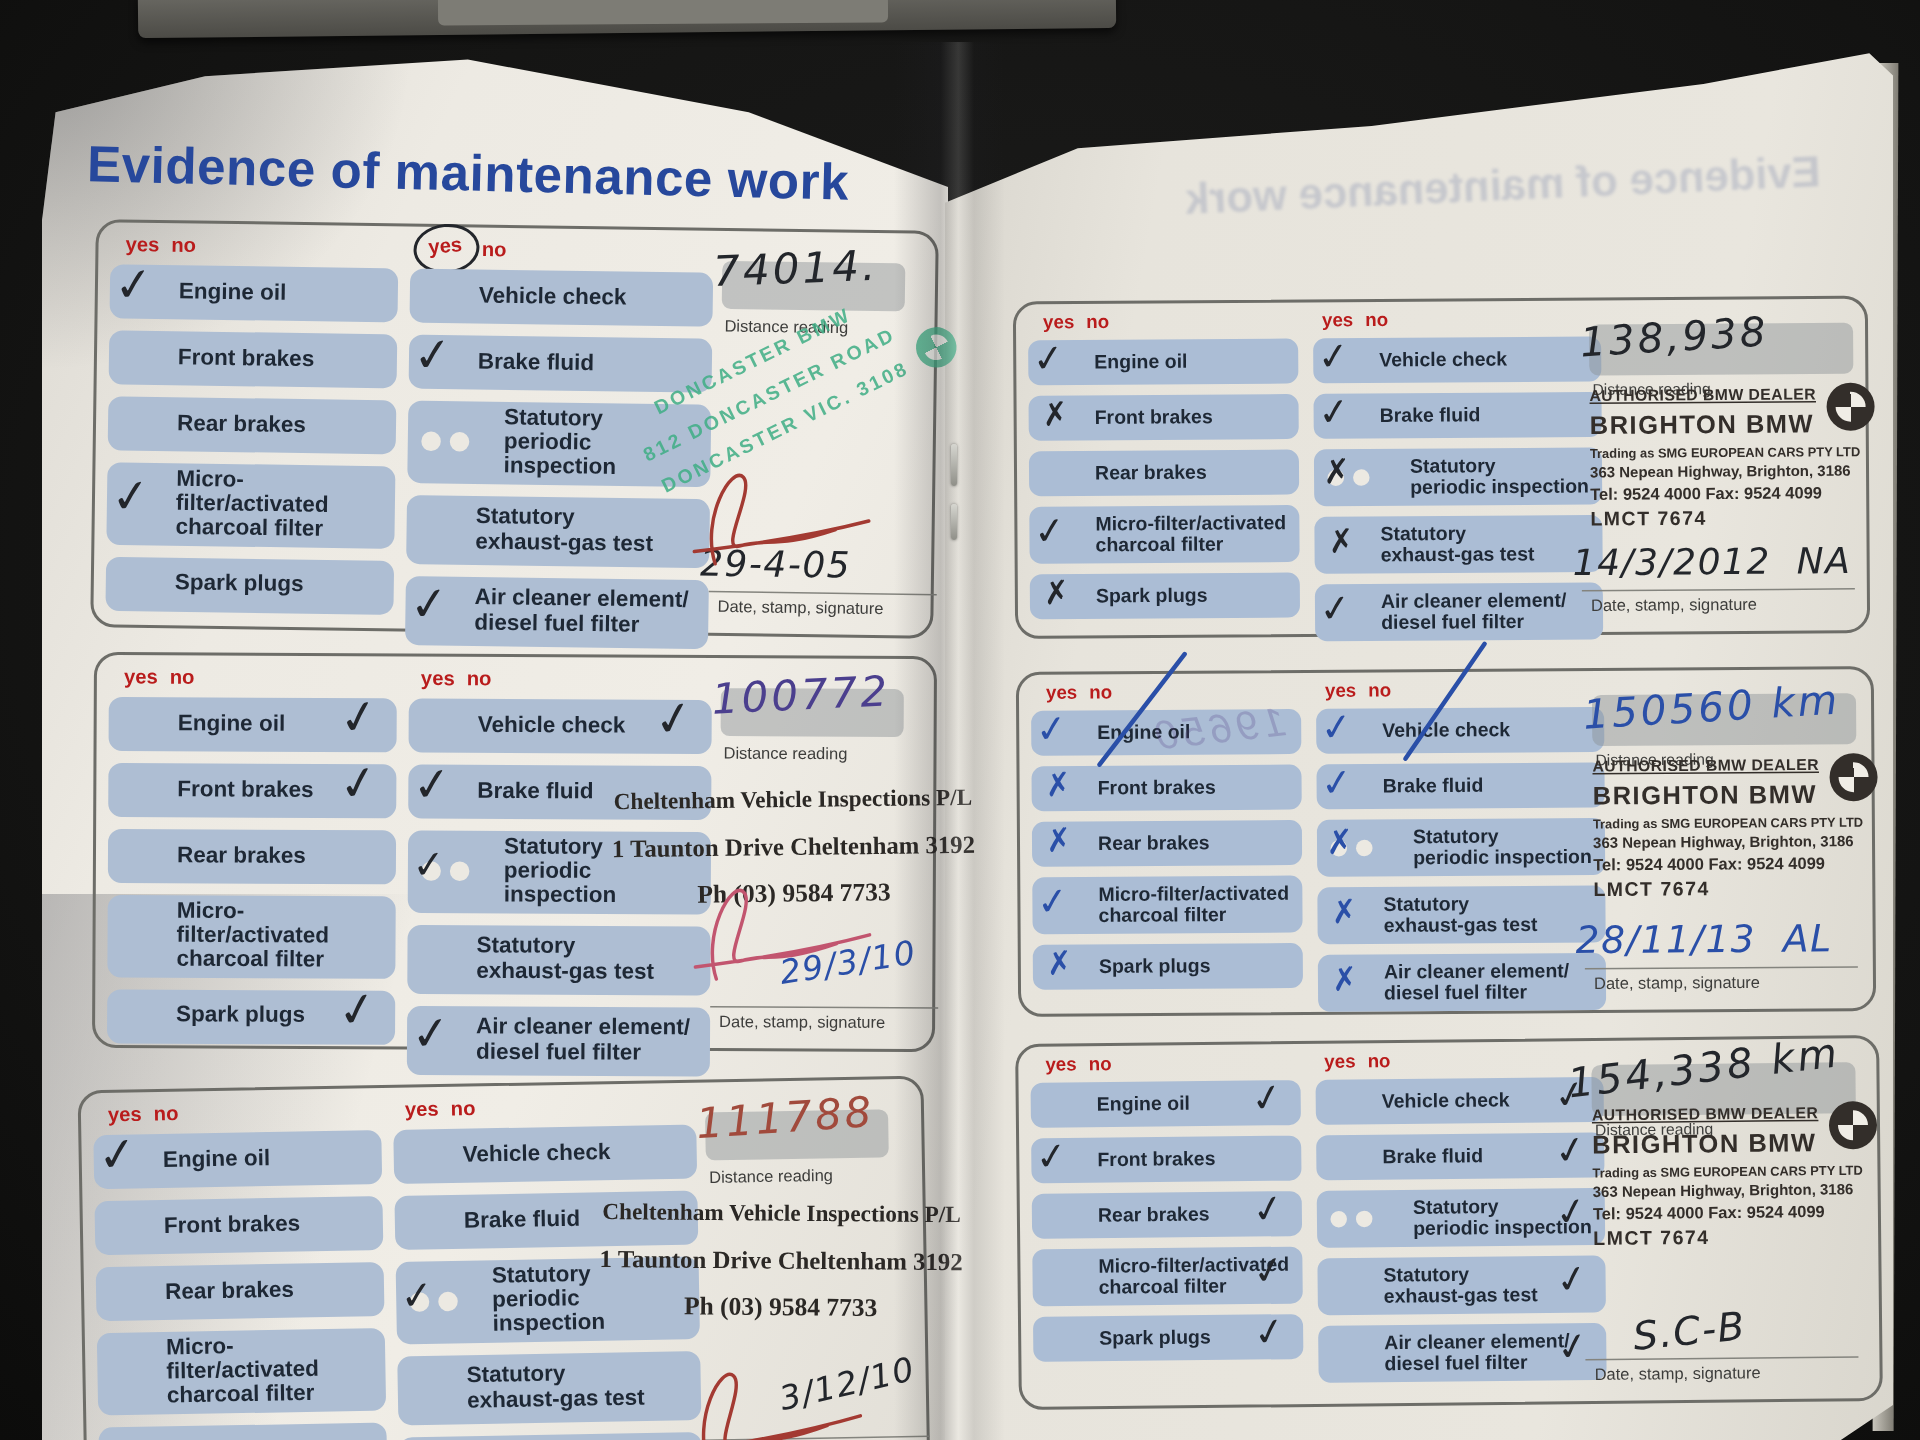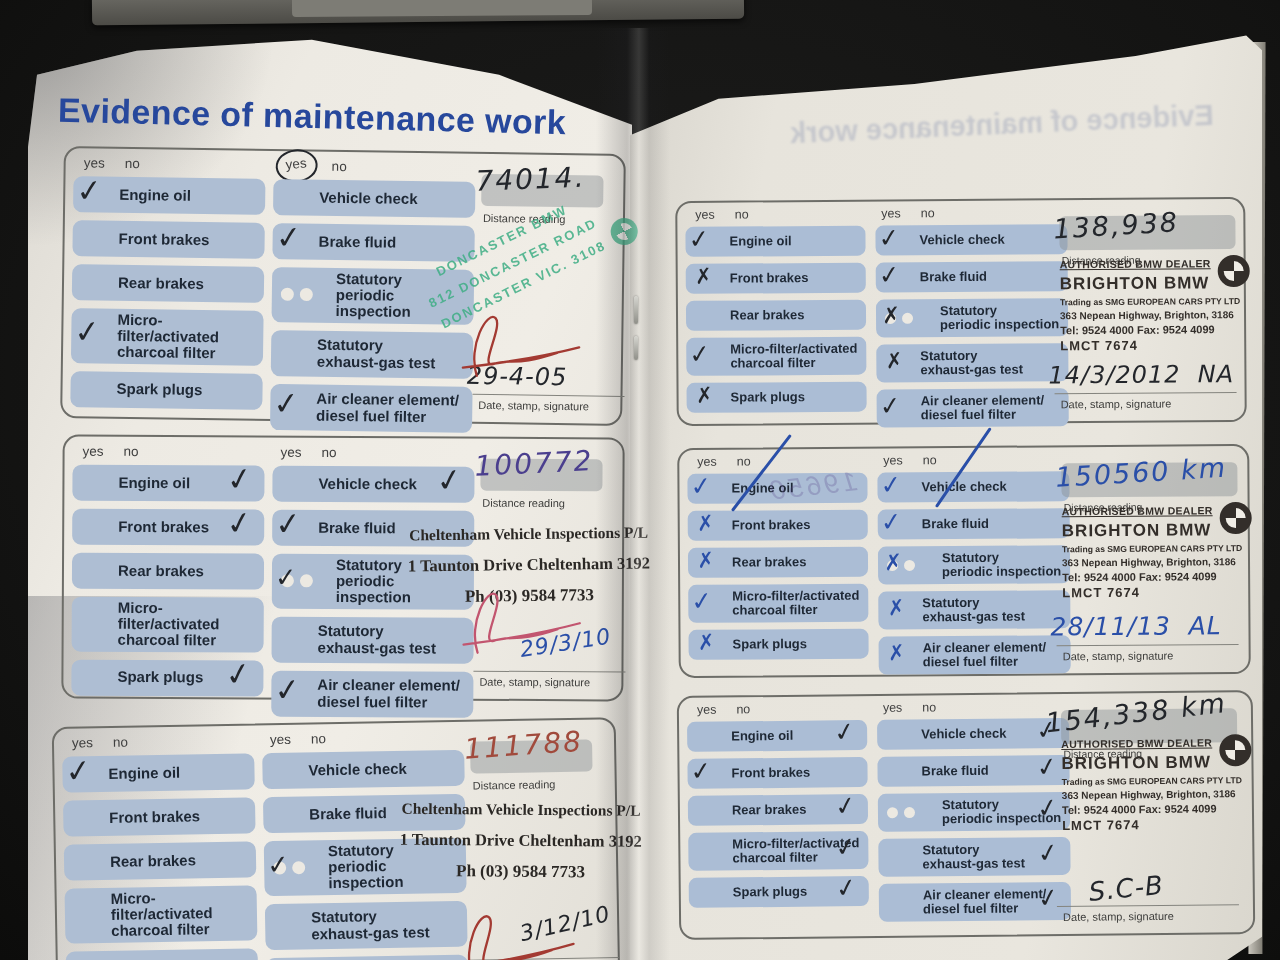--- a/index.html
+++ b/index.html
@@ -32,21 +32,21 @@
   .ghost-title{position:absolute;left:790px;top:108px;font-size:29px;font-weight:bold;color:#43568f;
      opacity:.20;transform:scaleX(-1) rotate(2.5deg);filter:blur(1px);white-space:nowrap;}
   
   .block{position:absolute;border:2px solid #6d6d68;border-radius:16px;z-index:20;}
   #svc1{left:62px;top:150px;width:558px;height:268px;transform:rotate(0.8deg);}
   #svc2{left:62px;top:436px;width:558px;height:260px;transform:rotate(0.3deg);}
   #svc3{left:54px;top:722px;width:560px;height:266px;transform:rotate(-1deg);}
   #svc4{left:676px;top:199px;width:566px;height:221px;transform:rotate(-0.4deg);}
   #svc5{left:678px;top:446px;width:568px;height:226px;transform:rotate(-0.4deg);}
   #svc6{left:678px;top:693px;width:572px;height:240px;transform:rotate(-0.6deg);}
-  .hdr{position:absolute;top:7px;display:flex;gap:20px;font-weight:normal;font-size:13.5px;color:#404040;}
+  .hdr{position:absolute;top:7px;display:flex;gap:8px;font-weight:bold;font-size:13.5px;color:#b91c1c;}
   .hdr-l{left:18px;} .hdr-r{left:216px;}
   .rp .hdr{font-size:12.5px;top:5px;} .rp .hdr-r{left:204px;}
   .circled{display:inline-block;border:2.5px solid #23262b;border-radius:50%;padding:5px 9px 7px 8px;margin:-9px -6px;transform:rotate(-6deg);}
   .col{position:absolute;top:28px;display:flex;flex-direction:column;gap:8px;}
   .col-l{left:8px;width:192px;} .col-r{left:208px;width:202px;}
   .rp .col{top:24px;gap:7px;}
   .rp .col-l{left:8px;width:180px;} .rp .col-r{left:198px;width:192px;}
   .item{position:relative;background:#aebed3;border-radius:9px;display:flex;align-items:center;
         padding:3px 6px 3px 46px;min-height:36px;box-sizing:border-box;font-weight:bold;font-size:15px;
         color:#1e2835;line-height:1.08;}

